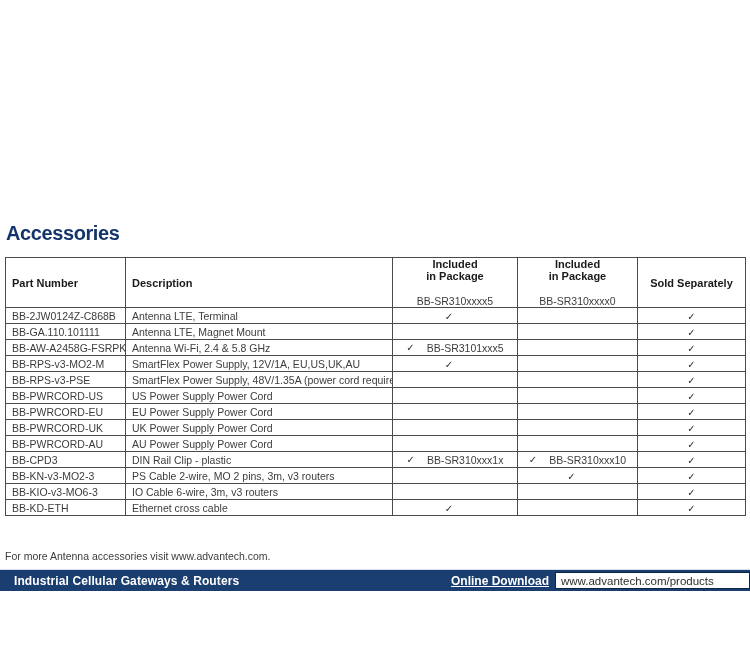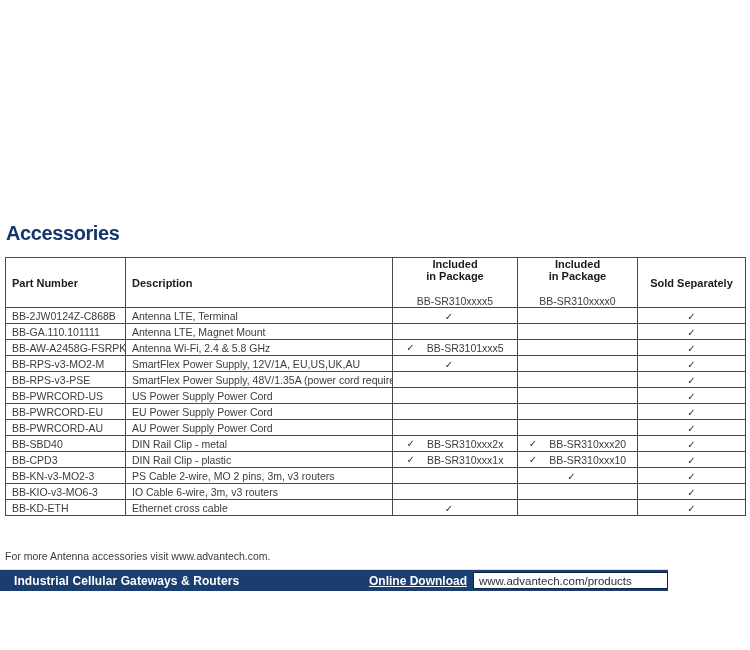--- a/index.html
+++ b/index.html
@@ -68,21 +68,21 @@
     left: 5px;
     top: 550px;
     font-size: 10.5px;
     color: #3c3c3c;
   }
 
   .footer-bar {
     position: absolute;
     left: 0;
     top: 569px;
-    width: 668px;
+    width: 750px;
     height: 22px;
     background: #1b3e70;
     border-top: 1px solid #d7dfeb;
     display: flex;
     align-items: center;
   }
   .footer-left {
     color: #ffffff;
     font-weight: bold;
     font-size: 12px;
@@ -292,20 +292,41 @@
         <span class="pkg-code"></span>
       </span>
     </td>
     <td class="center">
       <span class="cell-pair">
         <span class="check">✓</span>
       </span>
     </td>
   </tr>
 
+  <tr>
+    <td>BB-PWRCORD-UK</td>
+    <td>UK Power Supply Power Cord</td>
+    <td class="center">
+      <span class="cell-pair">
+        <span class="check"></span>
+        <span class="pkg-code"></span>
+      </span>
+    </td>
+    <td class="center">
+      <span class="cell-pair">
+        <span class="check"></span>
+        <span class="pkg-code"></span>
+      </span>
+    </td>
+    <td class="center">
+      <span class="cell-pair">
+        <span class="check">✓</span>
+      </span>
+    </td>
+  </tr>
 
   <tr>
     <td>BB-PWRCORD-AU</td>
     <td>AU Power Supply Power Cord</td>
     <td class="center">
       <span class="cell-pair">
         <span class="check"></span>
         <span class="pkg-code"></span>
       </span>
     </td>
@@ -315,41 +336,20 @@
         <span class="pkg-code"></span>
       </span>
     </td>
     <td class="center">
       <span class="cell-pair">
         <span class="check">✓</span>
       </span>
     </td>
   </tr>
 
-  <tr>
-    <td>BB-SBD40</td>
-    <td>DIN Rail Clip - metal</td>
-    <td class="center">
-      <span class="cell-pair">
-        <span class="check">✓</span>
-        <span class="pkg-code">BB-SR310xxx2x</span>
-      </span>
-    </td>
-    <td class="center">
-      <span class="cell-pair">
-        <span class="check">✓</span>
-        <span class="pkg-code">BB-SR310xxx20</span>
-      </span>
-    </td>
-    <td class="center">
-      <span class="cell-pair">
-        <span class="check">✓</span>
-      </span>
-    </td>
-  </tr>
 
   <tr>
     <td>BB-CPD3</td>
     <td>DIN Rail Clip - plastic</td>
     <td class="center">
       <span class="cell-pair">
         <span class="check">✓</span>
         <span class="pkg-code">BB-SR310xxx1x</span>
       </span>
     </td>

